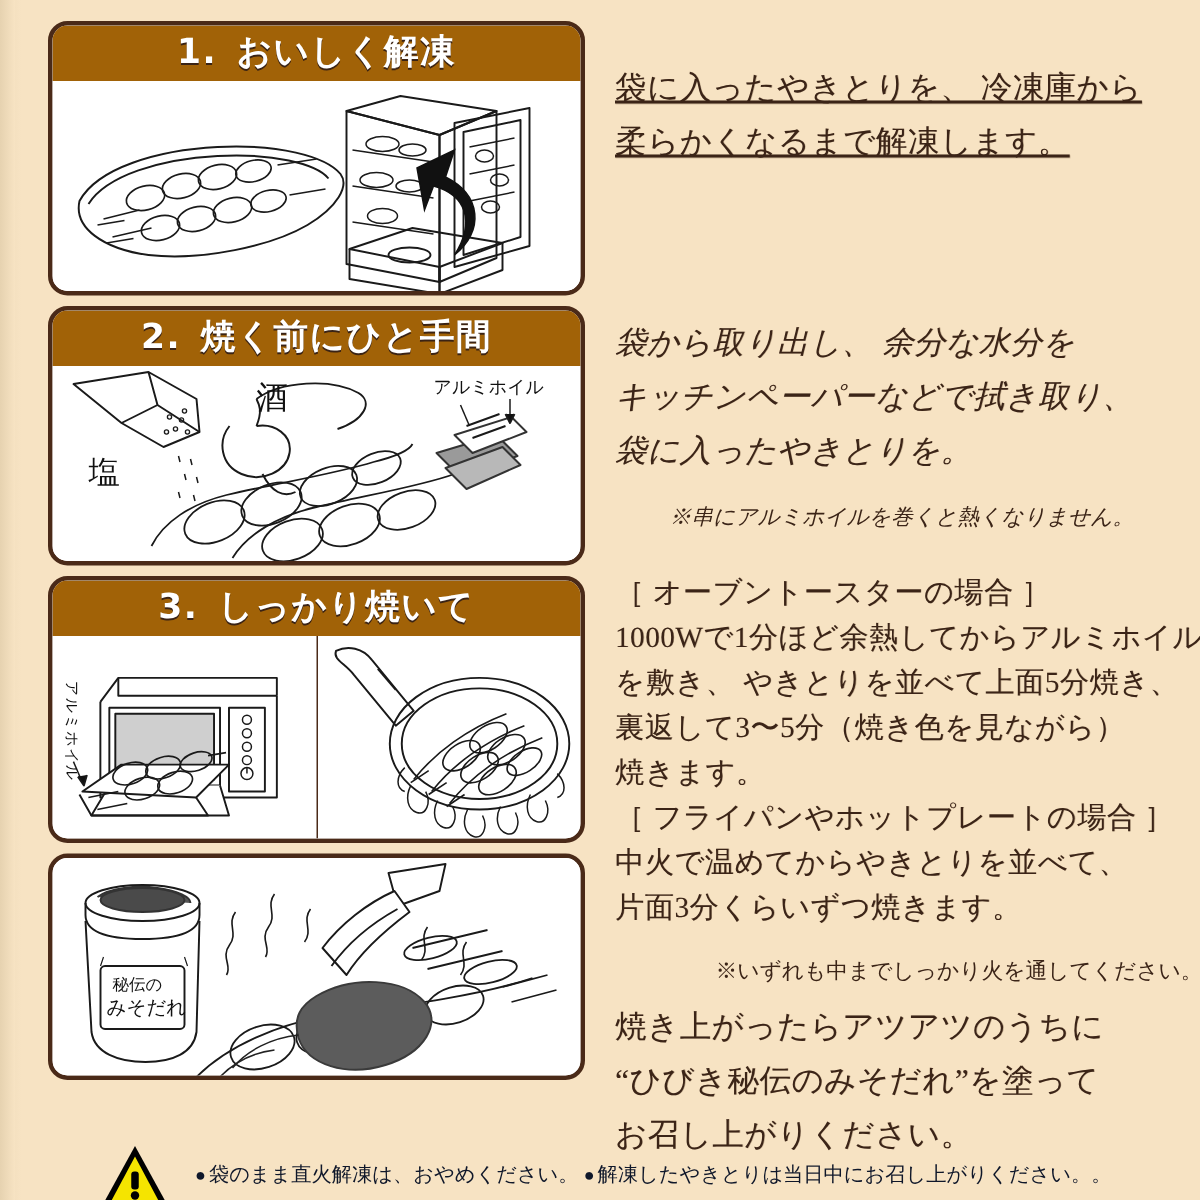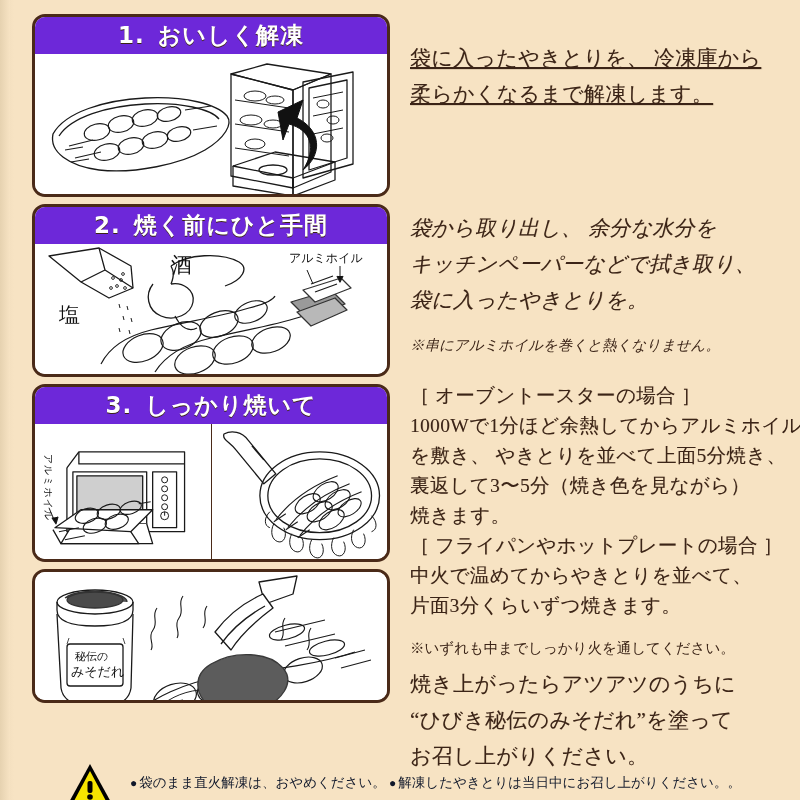--- a/index.html
+++ b/index.html
@@ -26,21 +26,21 @@
   .panel{
     position:relative;
     border:3px solid #4A2A18;
     border-radius:13px;
     background:#ffffff;
     margin-bottom:7px;
     overflow:hidden;
     box-sizing:border-box;
   }
   .panel-head{
-    background:#6d28d9;
+    background:#a16207;
     color:#ffffff;
     text-align:center;
     font-weight:bold;
     font-size:23px;
     line-height:30px;
     letter-spacing:1px;
     padding:3px 0 4px 0;
     font-family:"DejaVu Sans","Liberation Sans",sans-serif;
     text-shadow:0 1px 0 #3a2315;
     white-space:nowrap;
@@ -66,20 +66,21 @@
     margin:0 0 6px 0;
     text-shadow:0.4px 0.4px 0 rgba(90,60,35,0.35);
   }
   .para .ln{display:block;white-space:nowrap;}
   .note{
     font-size:14.5px;
     line-height:22px;
     letter-spacing:0px;
     margin:16px 0 4px 0;
     color:#3B2417;
+    text-align:right;
   }
   .para.dense{line-height:30px;font-size:19.5px;}
   .para.dense .ln{white-space:nowrap;}
 
   .block{margin-bottom:0;}
   .blk1{position:absolute;top:22px;left:0;text-decoration:underline;}
   .blk2{position:absolute;top:192px;left:0;font-style:italic;}
   .blk3{position:absolute;top:363px;left:0;}
   .blk4{position:absolute;top:648px;left:0;}
 
@@ -303,21 +304,21 @@
               <path d="M58 88 C52 94 52 102 58 104"></path>
               <path d="M160 92 C166 98 166 106 160 108"></path>
             </g>
           </g>
         </svg>
       </div>
     </div>
   </div>
 
   <div class="panel">
-    <div class="panel-body" style="height:128px;">
+    <div class="panel-body" style="height:145px;">
       <svg class="ill" viewBox="0 0 352 152" xmlns="http://www.w3.org/2000/svg">
         <g fill="none" stroke="#1a1a1a" stroke-width="1.3" stroke-linejoin="round">
 
           <ellipse cx="60" cy="30" rx="38" ry="12"></ellipse>
           <path d="M22 30 L22 38 C22 48 34 54 60 54 C86 54 98 48 98 38 L98 30"></path>
           <path d="M22 42 L26 116 C28 130 44 136 62 136 C80 136 94 130 96 116 L98 42"></path>
           <path d="M30 26 C38 20 56 18 70 20 C84 22 92 26 92 30" fill="#555" stroke="#333"></path>
           <ellipse cx="60" cy="28" rx="28" ry="8" fill="#4a4a4a" stroke="#333"></ellipse>
           <rect x="32" y="72" width="56" height="42" rx="3" fill="#fff"></rect>
           <g stroke-width="0.8">

